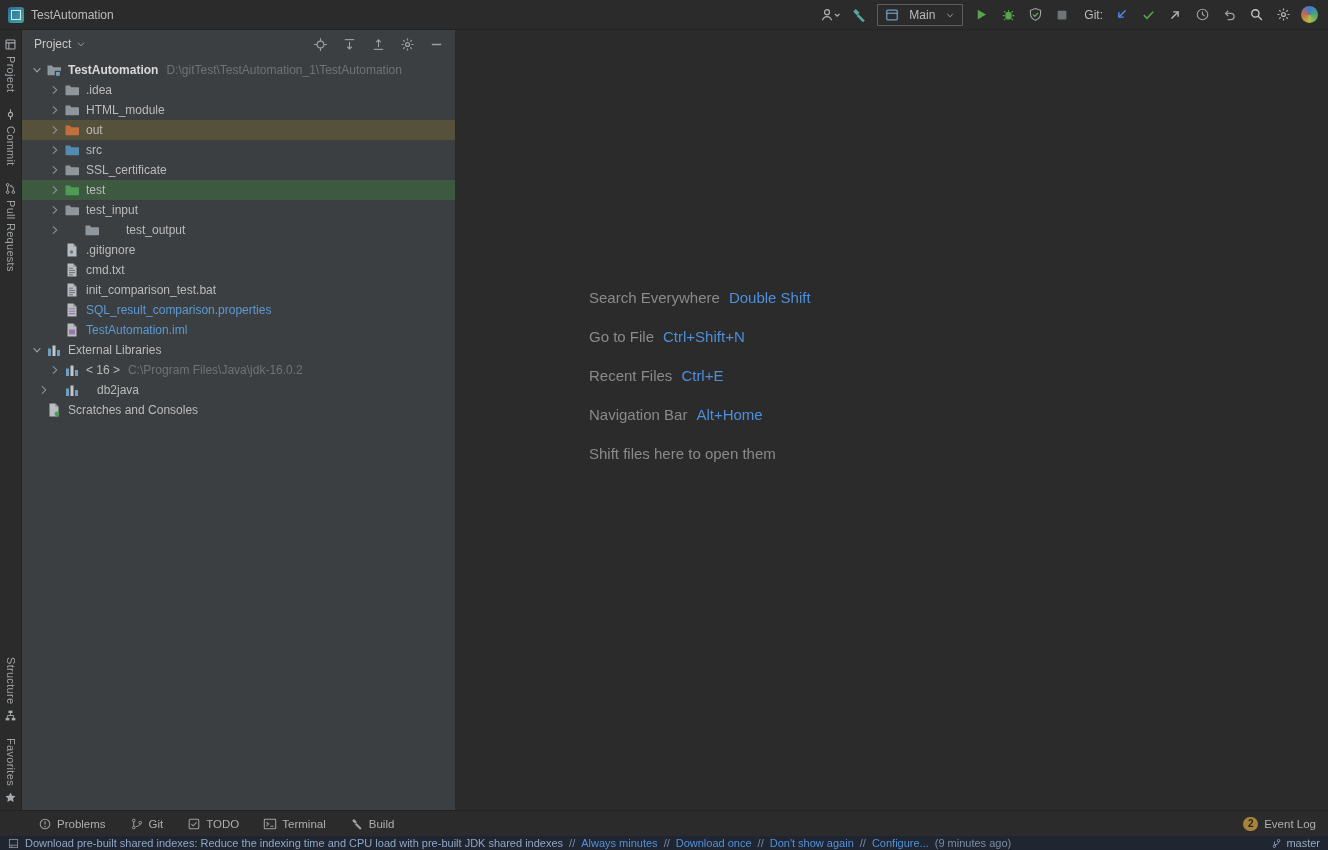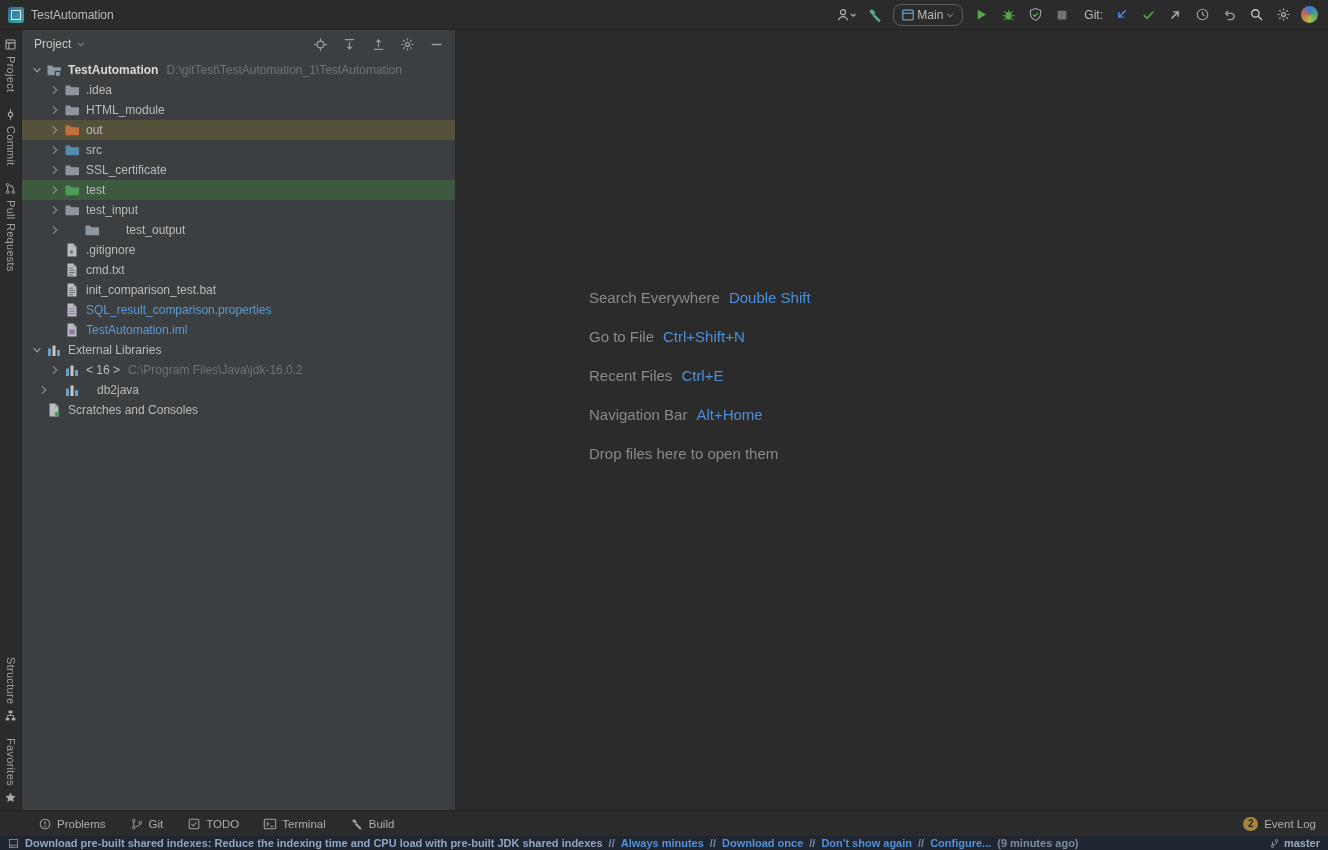--- a/index.html
+++ b/index.html
@@ -7,21 +7,21 @@
   body{background:#2b2b2b;font-family:"Liberation Sans",sans-serif;color:#bbbbbb;}
   .app{width:1328px;height:850px;display:flex;flex-direction:column;}
 
   
   .titlebar{height:30px;background:#2b2b2b;border-bottom:1px solid #222324;display:flex;align-items:center;justify-content:space-between;padding:0 10px 0 8px;flex:none;}
   .tb-left{display:flex;align-items:center;gap:7px;font-size:12px;color:#bbbbbb;}
   .app-icon{width:16px;height:16px;border-radius:3px;background:linear-gradient(135deg,#2d6c9f,#3fa7a0);position:relative;flex:none;}
   .app-icon::after{content:"";position:absolute;inset:3px;border:1.5px solid #dfe8ee;}
   .tb-right{display:flex;align-items:center;gap:9px;}
   .tbi{height:18px;min-width:18px;display:inline-flex;align-items:center;justify-content:center;border-radius:3px;cursor:pointer;}
-  .runcfg{display:flex;align-items:center;gap:2px;border:1px solid #5b5e60;border-radius:8px;height:22px;padding:0 7px;font-size:12px;color:#bbbbbb;cursor:pointer;}
+  .runcfg{display:flex;align-items:center;gap:10px;border:1px solid #5b5e60;border-radius:0;height:22px;padding:0 7px;font-size:12px;color:#bbbbbb;cursor:pointer;}
   .git-label{font-size:12px;color:#bbbbbb;margin-left:4px;}
   .avatar{width:17px;height:17px;border-radius:50%;background:conic-gradient(#3a7bd5,#4da673,#b0bc45,#c46a4a,#3a7bd5);flex:none;cursor:pointer;}
   .ic16{display:inline-flex;align-items:center;justify-content:center;}
 
   
   .main{flex:1;display:flex;min-height:0;}
 
   
   .stripe{width:22px;background:#2b2b2b;border-right:1px solid #222324;display:flex;flex-direction:column;justify-content:space-between;align-items:center;padding:8px 0 6px 0;flex:none;}
   .stripe-top,.stripe-bottom{display:flex;flex-direction:column;align-items:center;gap:16px;}
@@ -52,21 +52,21 @@
   .hkey{color:#4d8fdb;margin-left:9px;}
 
   
   .bottombar{height:26px;background:#2b2b2b;border-top:1px solid #222324;display:flex;align-items:center;padding:0 12px 0 38px;flex:none;font-size:11.5px;color:#aeaeae;}
   .bb-left{display:flex;align-items:flex-start;gap:24px;flex:1;}
   .bb-item{display:flex;align-items:center;gap:5px;cursor:pointer;}
   .bb-right{display:flex;align-items:center;gap:6px;cursor:pointer;}
   .badge{min-width:15px;height:14px;border-radius:8px;background:#a8833c;color:#26261f;font-size:10px;font-weight:bold;display:flex;align-items:center;justify-content:center;padding:0 4px;}
 
   
-  .statusbar{height:14px;background:#1f2531;display:flex;align-items:center;padding:0 8px;font-size:11px;color:#93a5c2;gap:6px;flex:none;white-space:nowrap;font-weight:bold;}
+  .statusbar{height:14px;background:#1f2531;display:flex;align-items:center;padding:0 8px;font-size:11px;color:#93a5c2;gap:6px;flex:none;white-space:nowrap;}
   #status-links{display:flex;align-items:center;gap:6px;}
   .slink{color:#5391d9;cursor:pointer;}
   .ssep{color:#7d8ba1;}
   .stime{color:#7d8ba1;}
   .sb-right{margin-left:auto;display:flex;align-items:center;gap:4px;color:#9aa9bd;cursor:pointer;}
 </style>
 </head>
 <body>
 
 <div class="app">
@@ -520,21 +520,21 @@
           </div>
           <div class="hint">
             <span class="hlabel">Recent Files</span>
             <span class="hkey">Ctrl+E</span>
           </div>
           <div class="hint">
             <span class="hlabel">Navigation Bar</span>
             <span class="hkey">Alt+Home</span>
           </div>
           <div class="hint">
-            <span class="hlabel">Drop files here to open them</span>
+            <span class="hlabel">Shift files here to open them</span>
           </div>
         </div>
     </div>
   </div>
 
   <div class="bottombar">
     <div class="bb-left" id="bb-left">
         <div class="bb-item">
           <span class="ic16">
             <svg width="14" height="14" viewBox="0 0 16 16">

